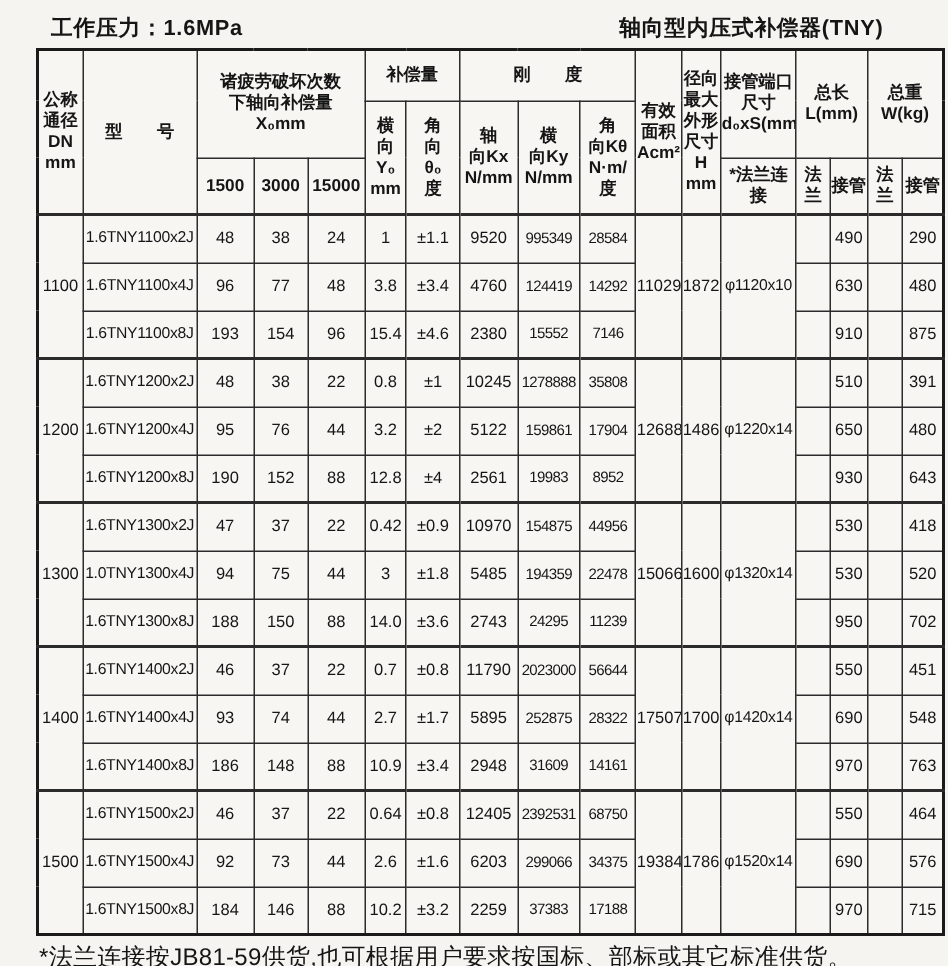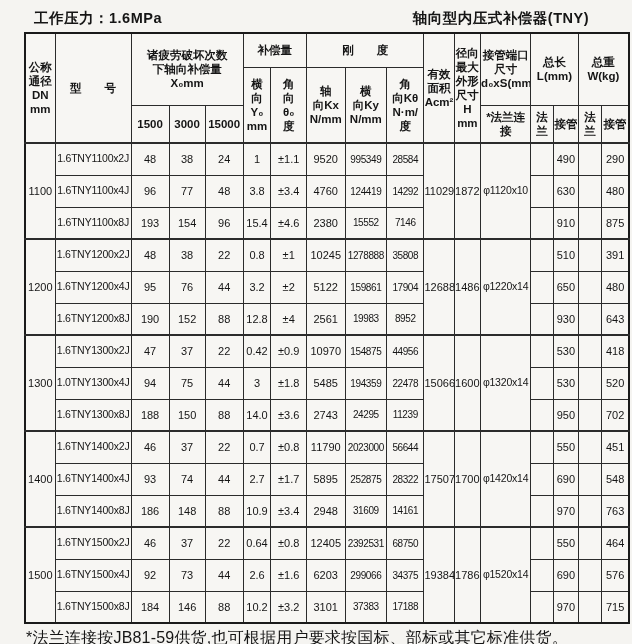--- a/index.html
+++ b/index.html
@@ -365,21 +365,21 @@
       <td></td>
       <td>576</td>
     </tr>
     <tr class="data">
       <td class="model">1.6TNY1500x8J</td>
       <td>184</td>
       <td>146</td>
       <td>88</td>
       <td>10.2</td>
       <td>±3.2</td>
-      <td>3101</td>
+      <td>2259</td>
       <td class="tight">37383</td>
       <td class="tight">17188</td>
       <td></td>
       <td>970</td>
       <td></td>
       <td>715</td>
     </tr>
   </tbody>
 </table>
 

